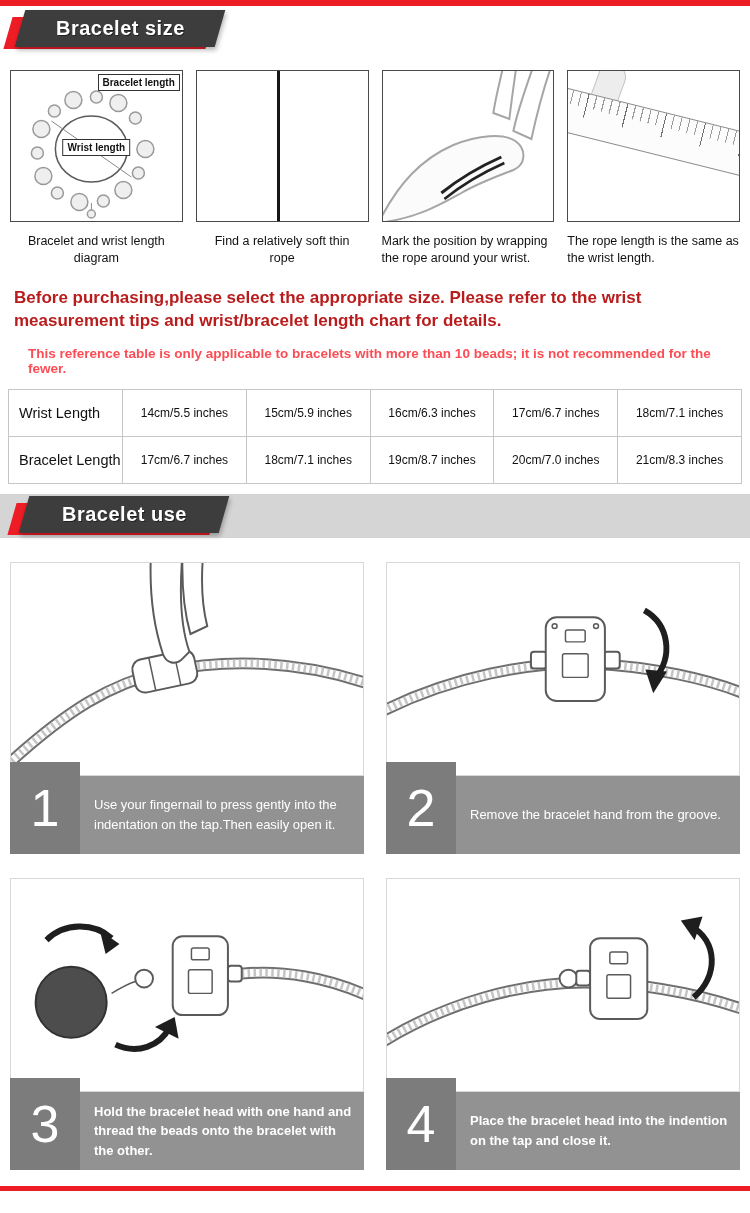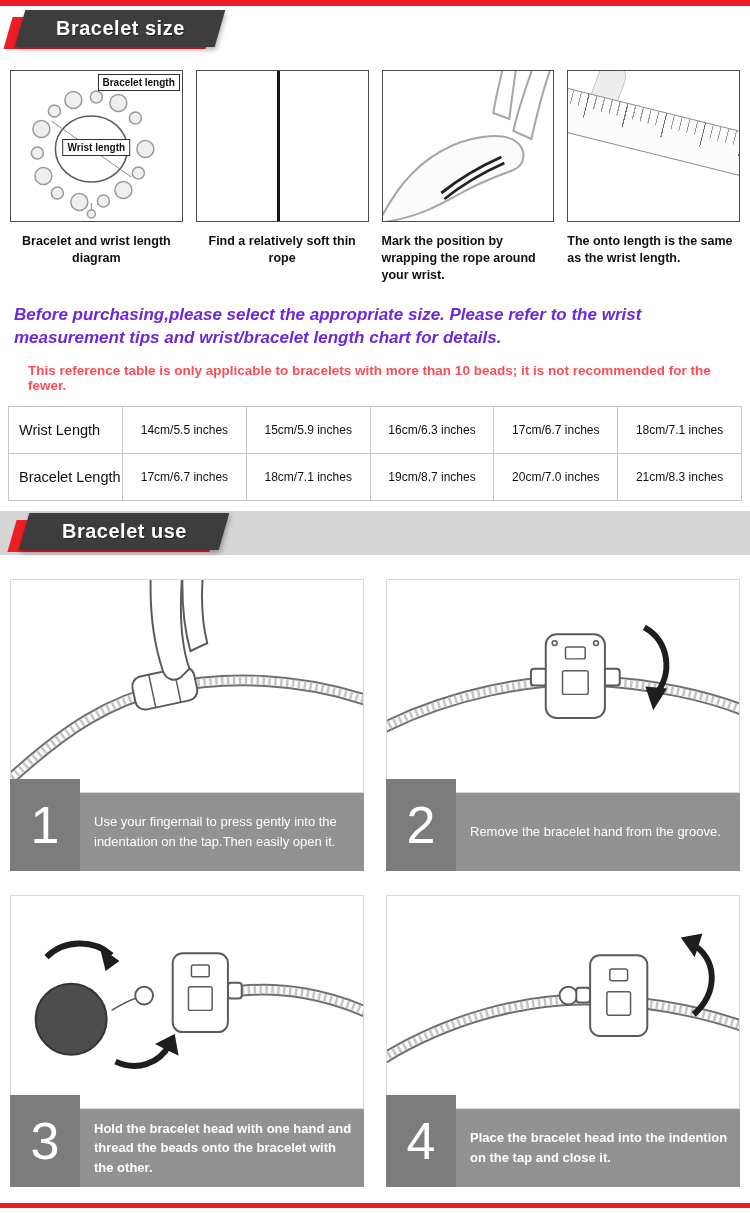--- a/index.html
+++ b/index.html
@@ -18,36 +18,36 @@
   .header1{margin-top:2px;}
 
   .band{background:#d5d5d5;height:44px;position:relative;margin-top:10px;}
   .band .ribbon{position:absolute;left:4px;top:0;}
 
   
   .steps{display:flex;gap:13px;padding:18px 10px 4px;}
   .step{flex:1;min-width:0;}
   .step-img{height:150px;border:1px solid #4a4a4a;position:relative;background:#fff;overflow:hidden;}
   .step-img svg{display:block;width:100%;height:100%;}
-  .step-caption{font-size:12.5px;font-weight:700;margin-top:11px;line-height:1.35;}
+  .step-caption{font-size:12.5px;font-weight:400;margin-top:11px;line-height:1.35;}
   .cap-center{text-align:center;padding:0 10px;}
   .mini-label{position:absolute;border:1px solid #333;background:#fff;font-size:10px;font-weight:700;padding:2px 4px;white-space:nowrap;}
   .label-top{top:3px;right:2px;}
   .label-inner{top:68px;left:50%;transform:translateX(-50%);}
   .vline{position:absolute;left:47%;top:0;width:3px;height:100%;background:#161616;}
 
   .ruler{position:absolute;left:-28px;top:42px;width:250px;height:42px;border:1px solid #8a8a8a;background-color:#fcfcfc;
     background-image:repeating-linear-gradient(90deg,#6f6f6f 0 1px,transparent 1px 40px),
                      repeating-linear-gradient(90deg,#9a9a9a 0 1px,transparent 1px 8px);
     background-size:100% 58%,100% 34%;background-repeat:no-repeat,no-repeat;transform:rotate(14deg);}
   .fingertip{position:absolute;left:26px;top:-8px;width:26px;height:48px;background:#ededed;border:1px solid #c2c2c2;
     border-radius:13px;transform:rotate(20deg);}
 
   
-  .intro{font-size:17px;font-weight:800;padding:16px 14px 0;line-height:1.35;color:#6d28d9;font-style:italic;}
+  .intro{font-size:17px;font-weight:800;padding:16px 14px 0;line-height:1.35;color:#b91c1c;}
   .note{color:#fb4d55;font-weight:700;font-size:13.5px;padding:13px 28px 0;}
 
   
   table.size{border-collapse:collapse;width:734px;margin:13px 8px 0;table-layout:fixed;}
   table.size td{border:1px solid #c6c6c6;font-size:12px;padding:15px 4px;text-align:center;overflow:hidden;white-space:nowrap;}
   table.size td.rowhead{text-align:left;padding-left:10px;font-size:14.5px;}
 
   
   .use-grid{display:grid;grid-template-columns:1fr 1fr;gap:24px 22px;padding:24px 10px 0;}
   .panel .art{border:1px solid #d8d8d8;height:212px;position:relative;background:#fff;overflow:hidden;}
@@ -129,21 +129,21 @@
       </svg>
     </div>
     <div class="step-caption">Mark the position by wrapping the rope around your wrist.</div>
   </div>
 
   <div class="step">
     <div class="step-img">
       <div class="fingertip"></div>
       <div class="ruler"></div>
     </div>
-    <div class="step-caption">The onto length is the same as the wrist length.</div>
+    <div class="step-caption">The rope length is the same as the wrist length.</div>
   </div>
 
 </div>
 
 <div class="intro">Before purchasing,please select the appropriate size. Please refer to the wrist measurement tips and wrist/bracelet length chart for details.</div>
 <div class="note">This reference table is only applicable to bracelets with more than 10 beads; it is not recommended for the fewer.</div>
 
 <table class="size">
   <colgroup>
       <col style="width:114px">

